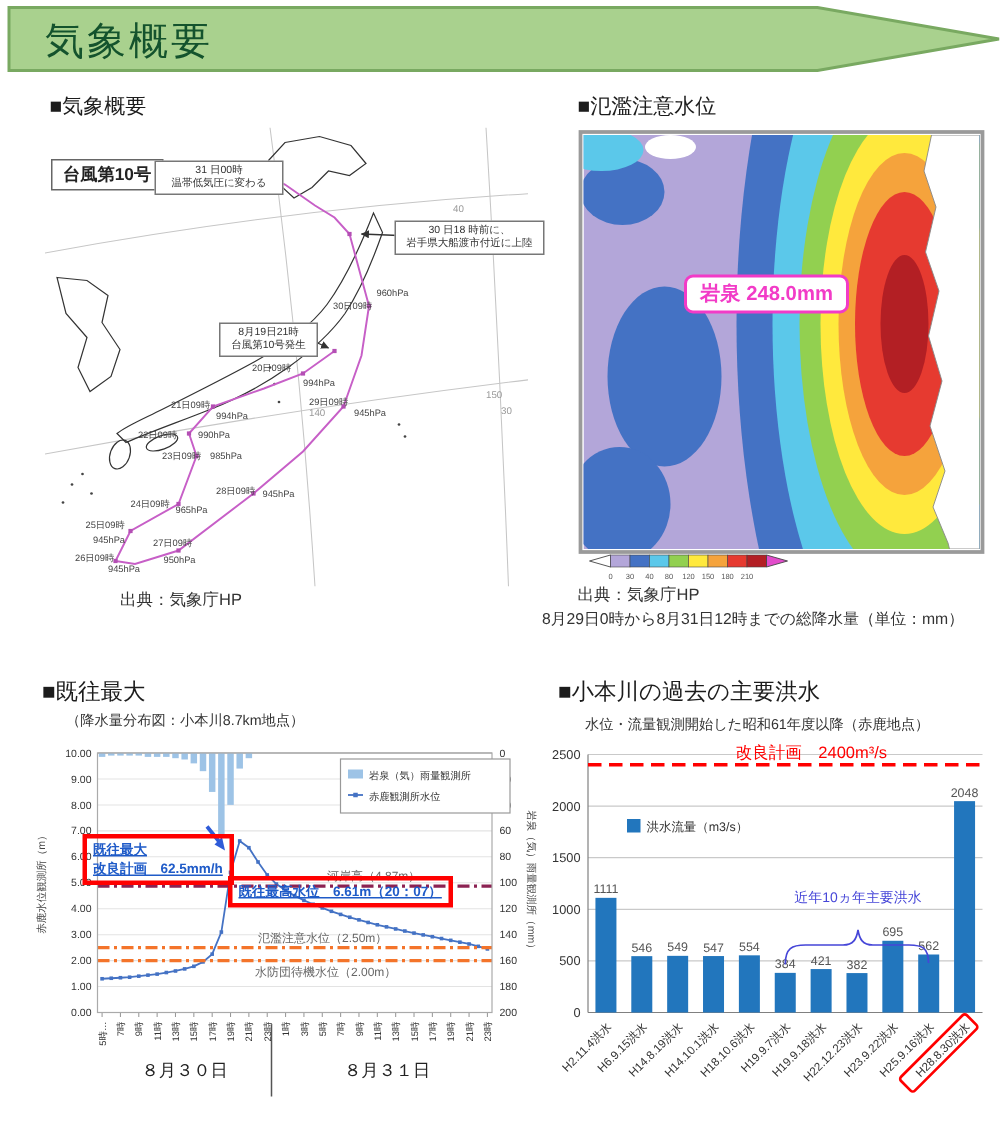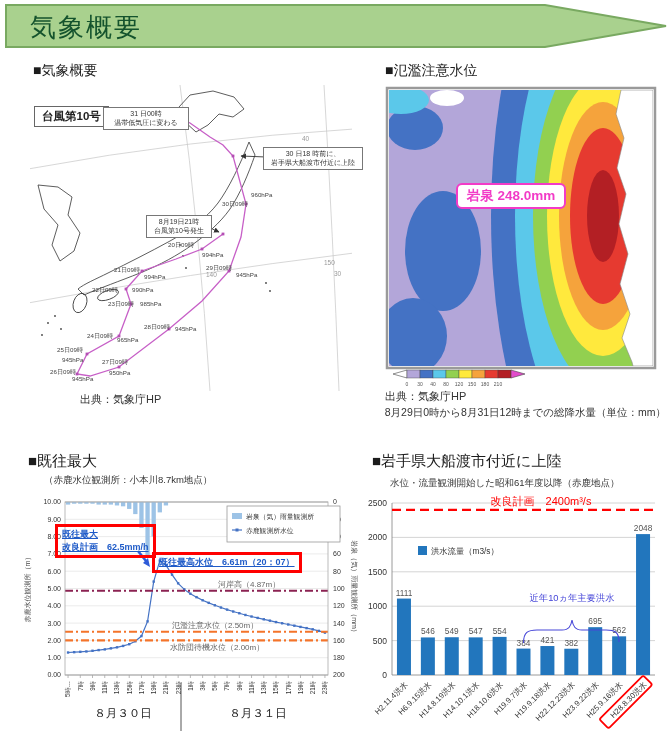--- a/index.html
+++ b/index.html
@@ -2,27 +2,27 @@
 <html><head>
 <meta charset="utf-8">
 <style>
   html,body{margin:0;padding:0;background:#fff;}
   body{font-family:"Liberation Sans","DejaVu Sans",sans-serif;}
   #page{position:relative;width:669px;height:749px;background:#fff;overflow:hidden;}
   .abs{position:absolute;}
   .panel-title{position:absolute;color:#1c1c1c;font-weight:500;}
   .src{position:absolute;color:#333;font-size:11px;}
   .callout{position:absolute;background:#fff;border:1px solid #777;font-size:7px;line-height:1.35;text-align:center;color:#333;padding:1px 3px;}
-  .redbox{position:absolute;border:3px solid #f00;background:transparent;padding:1px 4px;}
+  .redbox{position:absolute;border:3px solid #f00;background:transparent;padding:1px 4px;margin-top:32px;}
   .redbox span{display:block;color:#1f5bc8;font-size:9px;font-weight:bold;text-decoration:underline;white-space:nowrap;}
   #banner-title{position:absolute;left:30px;top:10px;font-size:26px;color:#14532d;letter-spacing:2px;}
   #storm-label{position:absolute;left:34px;top:106px;background:#fff;border:1.5px solid #666;color:#222;font-size:11.5px;font-weight:bold;padding:2px 7px;}
   #iwaizumi-callout{position:absolute;left:436px;top:183px;width:106px;height:22px;background:#fff;border:2.5px solid #f23bc7;border-radius:6px;color:#f23bc7;font-size:13.5px;font-weight:bold;text-align:center;line-height:22px;white-space:nowrap;margin-left:20px;}
   .subtitle{position:absolute;color:#333;font-size:9.5px;}
-  .caption{position:absolute;color:#333;font-size:10.5px;text-align:right;}
+  .caption{position:absolute;color:#333;font-size:10.5px;text-align:center;}
 </style>
 </head>
 <body>
 
 <div id="page">
 
   <svg class="abs" style="left:0;top:0" width="669" height="54" viewBox="0 0 669 54">
     <polygon points="6,5 545,5 666,26 545,47 6,47" fill="#a9d18e" stroke="#79a961" stroke-width="2"></polygon>
   </svg>
   <div id="banner-title">気象概要</div>
@@ -170,21 +170,21 @@
           <text x="100" y="300" font-size="5" fill="#555" text-anchor="middle">180</text>
           <text x="113" y="300" font-size="5" fill="#555" text-anchor="middle">210</text>
         </g>
     </g>
   </svg>
   <div id="iwaizumi-callout">岩泉 248.0mm</div>
   <div class="src" style="left:385px;top:389px;width:200px">出典：気象庁HP</div>
   <div class="caption" style="left:338px;top:406px;width:328px">8月29日0時から8月31日12時までの総降水量（単位：mm）</div>
 
   <div class="panel-title" style="left:28px;top:452px;font-size:15px">■既往最大</div>
-  <div class="subtitle" style="left:44px;top:474px">（赤鹿水位観測所：小本川8.7km地点）</div>
+  <div class="subtitle" style="left:44px;top:474px">（降水量分布図：小本川8.7km地点）</div>
   <svg id="water-svg" class="abs" style="left:22px;top:491px" width="336" height="256" viewBox="0 0 336 256">
     <g id="water-plot">
         <line x1="43" y1="184" x2="306" y2="184" stroke="#999" stroke-width="0.7"></line>
         <text x="39" y="186.4" font-size="7" fill="#333" text-anchor="end">0.00</text>
         <text x="311" y="186.4" font-size="7" fill="#333">200</text>
         <line x1="43" y1="166.7" x2="306" y2="166.7" stroke="#e3e3e3" stroke-width="0.7"></line>
         <text x="39" y="169.1" font-size="7" fill="#333" text-anchor="end">1.00</text>
         <text x="311" y="169.1" font-size="7" fill="#333">180</text>
         <line x1="43" y1="149.4" x2="306" y2="149.4" stroke="#e3e3e3" stroke-width="0.7"></line>
         <text x="39" y="151.8" font-size="7" fill="#333" text-anchor="end">2.00</text>
@@ -345,21 +345,21 @@
     <text x="236" y="226" text-anchor="middle" font-size="11.5" fill="#222">８月３１日</text>
   </svg>
   <div class="redbox" style="left:55px;top:524px">
     <span>既往最大</span>
     <span>改良計画　62.5mm/h</span>
   </div>
   <div class="redbox" style="left:152px;top:552px">
     <span>既往最高水位　6.61m（20：07）</span>
   </div>
 
-  <div class="panel-title" style="left:372px;top:452px;font-size:15px">■岩手県大船渡市付近に上陸</div>
+  <div class="panel-title" style="left:372px;top:452px;font-size:15px">■小本川の過去の主要洪水</div>
   <div class="subtitle" style="left:390px;top:477px">水位・流量観測開始した昭和61年度以降（赤鹿地点）</div>
   <svg id="flood-svg" class="abs" style="left:360px;top:491px" width="308" height="258" viewBox="0 0 308 258">
     <g id="flood-plot">
         <line x1="32" y1="184" x2="295" y2="184" stroke="#808080" stroke-width="0.8"></line>
         <text x="27" y="187" font-size="8.5" fill="#333" text-anchor="end">0</text>
         <line x1="32" y1="149.6" x2="295" y2="149.6" stroke="#c9c9c9" stroke-width="0.8"></line>
         <text x="27" y="152.6" font-size="8.5" fill="#333" text-anchor="end">500</text>
         <line x1="32" y1="115.2" x2="295" y2="115.2" stroke="#c9c9c9" stroke-width="0.8"></line>
         <text x="27" y="118.2" font-size="8.5" fill="#333" text-anchor="end">1000</text>
         <line x1="32" y1="80.8" x2="295" y2="80.8" stroke="#c9c9c9" stroke-width="0.8"></line>

